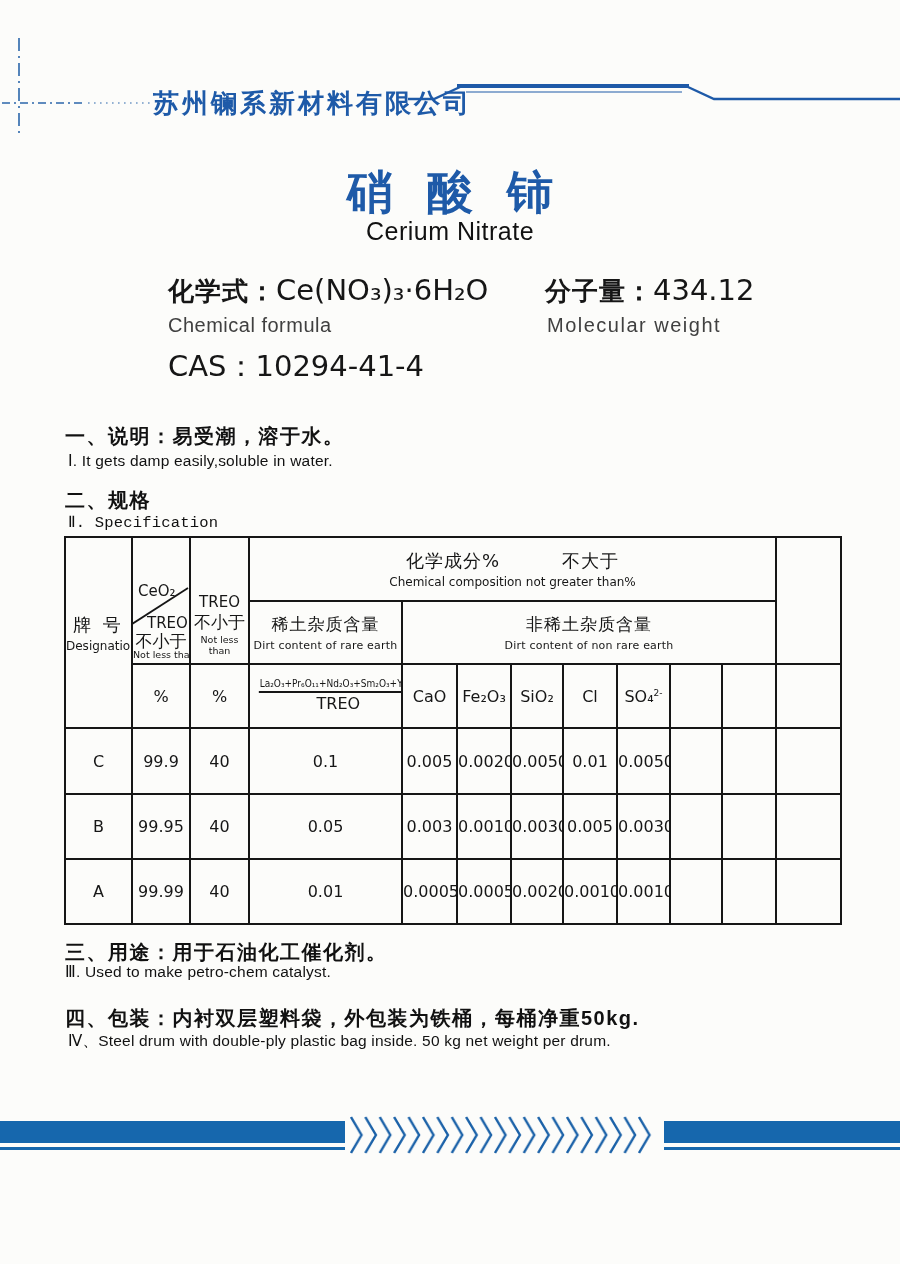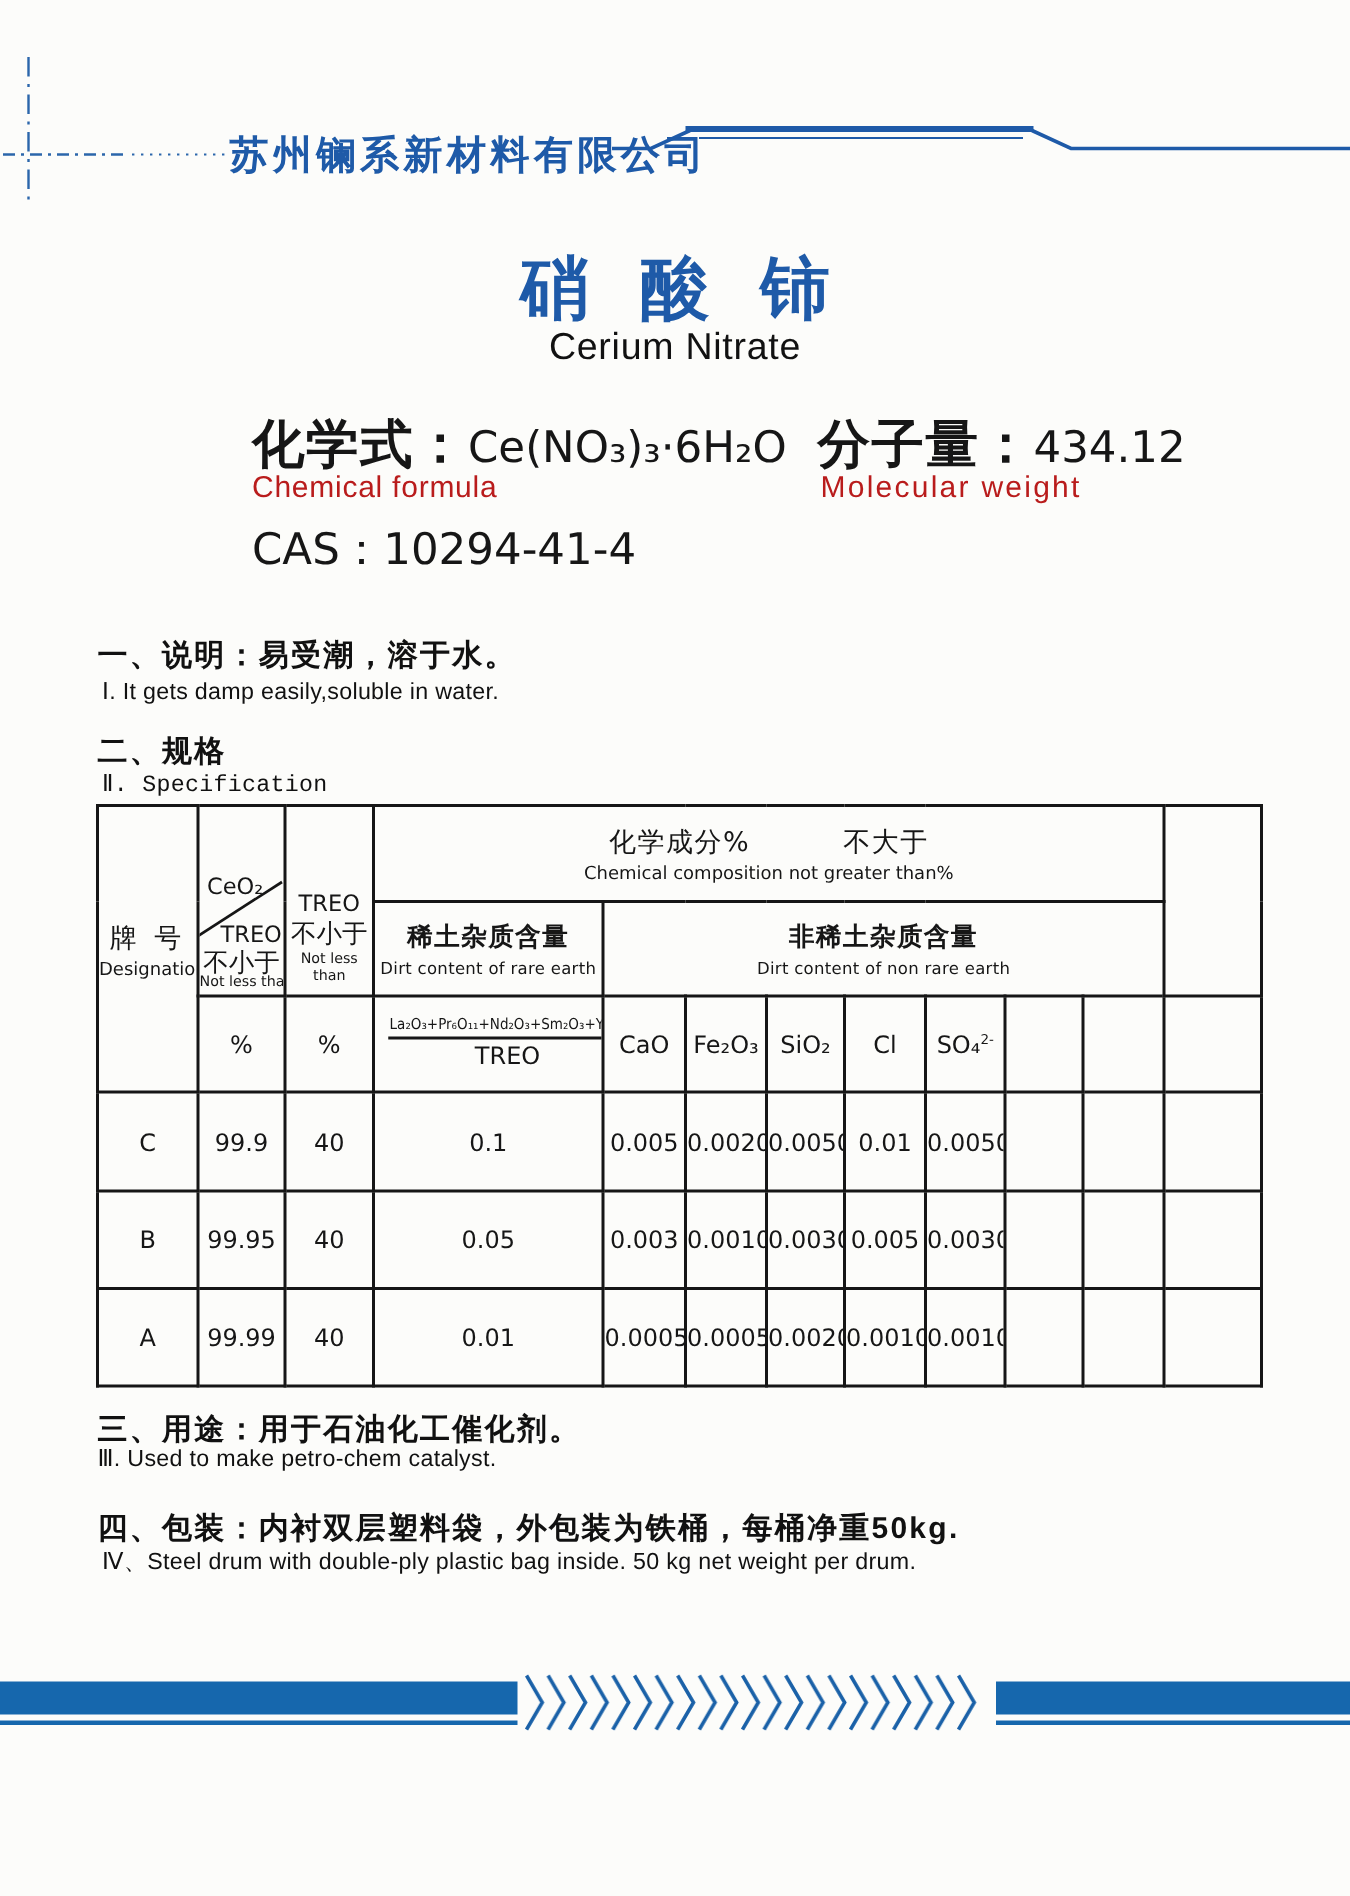--- a/index.html
+++ b/index.html
@@ -14,39 +14,39 @@
     font-family:"Liberation Sans","DejaVu Sans",sans-serif;color:var(--ink);
   }
   .abs{position:absolute;}
   
   .company{left:153px;top:86px;font-size:26px;letter-spacing:3px;color:var(--blue);font-weight:600;}
   
   .title-cn{left:0;top:162px;width:900px;text-align:center;font-size:46px;font-weight:bold;
             color:var(--blue);letter-spacing:34px;text-indent:34px;}
   .title-en{left:0;top:217px;width:900px;text-align:center;font-size:25px;color:#111;letter-spacing:.5px;}
   
-  .cjk-label{font-weight:bold;font-size:35px;letter-spacing:1px;}
+  .cjk-label{font-weight:bold;font-size:26px;letter-spacing:1px;}
   .val{font-family:"DejaVu Sans",sans-serif;font-size:29px;}
   .fline{top:273px;white-space:nowrap;}
   .f1{left:168px;}
   .f2{left:545px;}
-  .enlabel{top:314px;font-size:20px;color:#b91c1c;}
+  .enlabel{top:314px;font-size:20px;color:#404040;}
   .e1{left:168px;letter-spacing:.5px;}
   .e2{left:547px;letter-spacing:1.5px;}
   .cas{left:168px;top:347px;white-space:nowrap;}
   .cas .val{font-size:29px;}
   
   .sec-cn{font-size:20px;font-weight:bold;letter-spacing:1.5px;color:#111;}
   .sec-en{font-size:15.5px;color:#111;letter-spacing:.2px;}
   
   table.spec{position:absolute;left:64px;top:536px;width:778px;border-collapse:collapse;table-layout:fixed;}
   table.spec td{border:2px solid var(--ink);padding:0;text-align:center;vertical-align:middle;
                 font-size:16px;font-family:"DejaVu Sans","Liberation Sans",sans-serif;
                 overflow:hidden;box-sizing:border-box;}
-  .cjk17{font-size:17px;letter-spacing:1px;font-weight:bold;}
+  .cjk17{font-size:17px;letter-spacing:1px;}
   .cjk18{font-size:18px;letter-spacing:3px;}
   .en12{font-size:12px;margin-top:2px;}
   .en11{font-size:11px;margin-top:3px;letter-spacing:.2px;}
   .en9{font-size:9.5px;}
   .chemline span{font-size:18px;letter-spacing:1px;}
   .chemline .gap{margin-left:62px;}
   td.c-ceotreo{position:relative;}
   td.c-ceotreo .ps{position:absolute;white-space:nowrap;}
   .pct{font-size:18px;}
   .frac{display:inline-block;line-height:1.25;}

